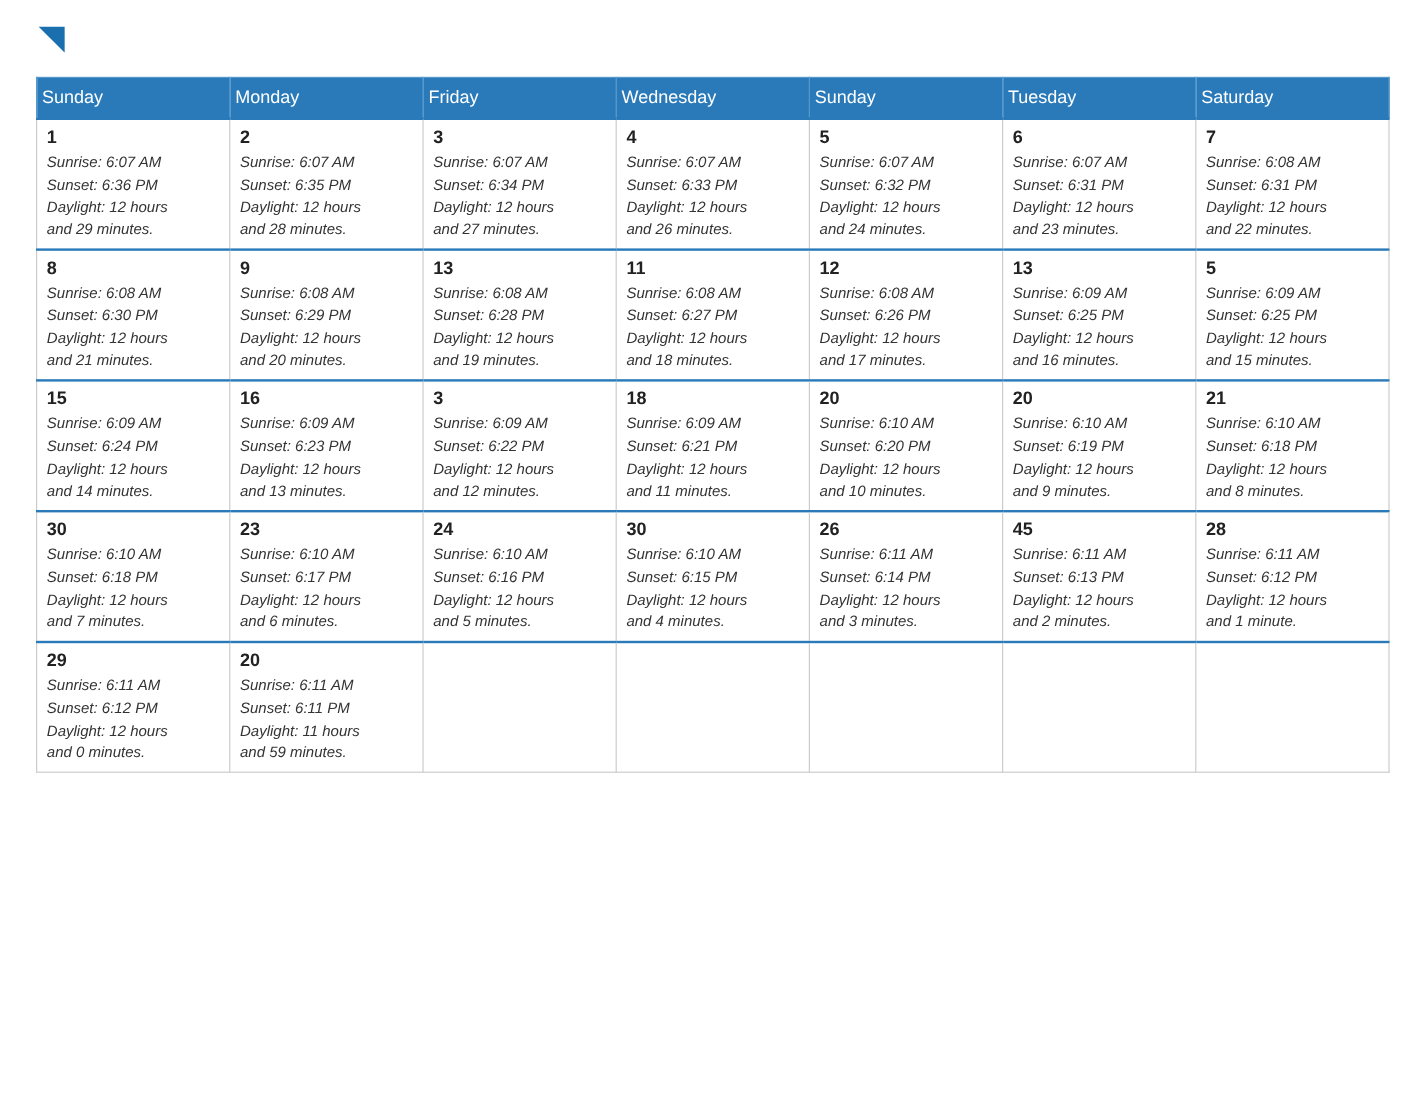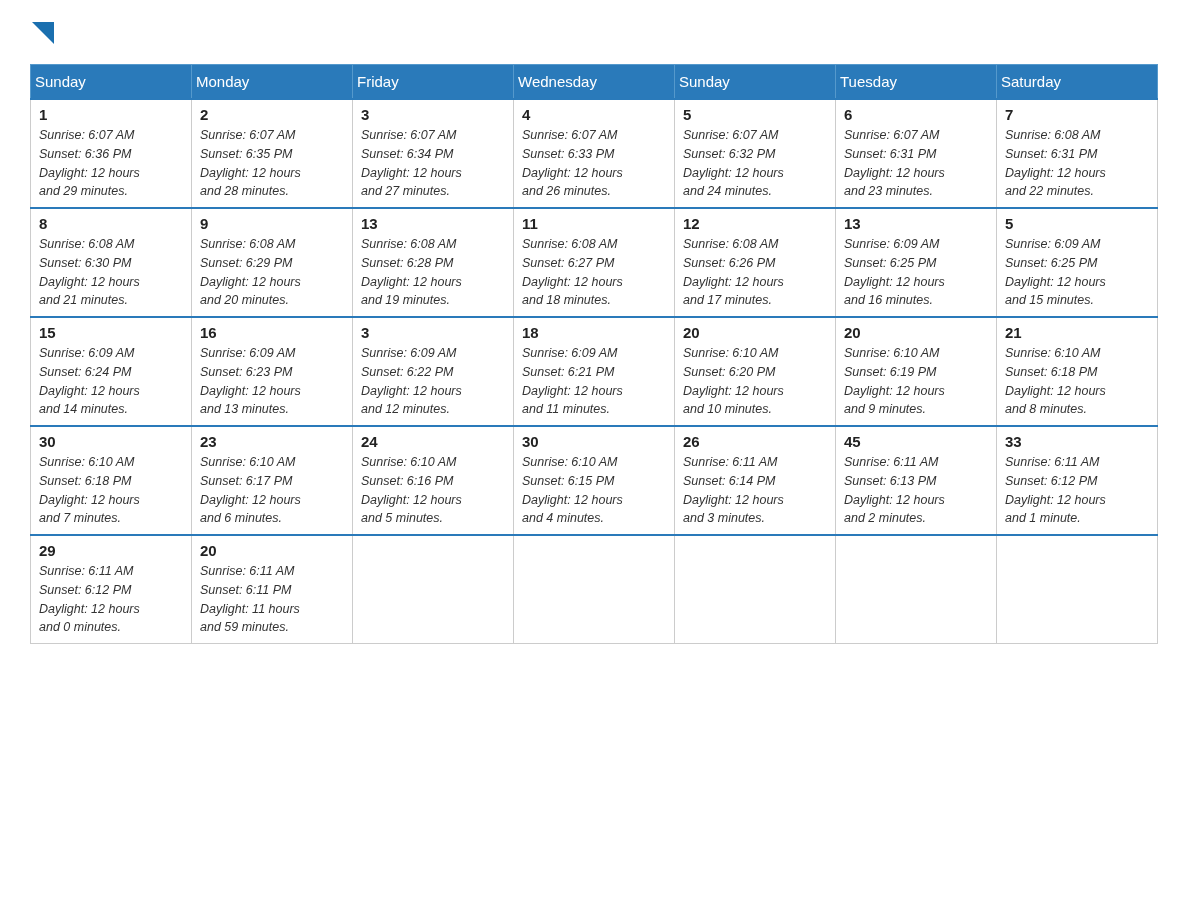--- a/index.html
+++ b/index.html
@@ -231,21 +231,21 @@
         </td>
         <td>
           <span class="day-number">26</span>
           <div class="day-info">Sunrise: 6:11 AM<br>Sunset: 6:14 PM<br>Daylight: 12 hours<br>and 3 minutes.</div>
         </td>
         <td>
           <span class="day-number">45</span>
           <div class="day-info">Sunrise: 6:11 AM<br>Sunset: 6:13 PM<br>Daylight: 12 hours<br>and 2 minutes.</div>
         </td>
         <td>
-          <span class="day-number">33</span>
+          <span class="day-number">28</span>
           <div class="day-info">Sunrise: 6:11 AM<br>Sunset: 6:12 PM<br>Daylight: 12 hours<br>and 1 minute.</div>
         </td>
       </tr>
       <tr class="week-row">
         <td>
           <span class="day-number">29</span>
           <div class="day-info">Sunrise: 6:11 AM<br>Sunset: 6:12 PM<br>Daylight: 12 hours<br>and 0 minutes.</div>
         </td>
         <td>
           <span class="day-number">20</span>

